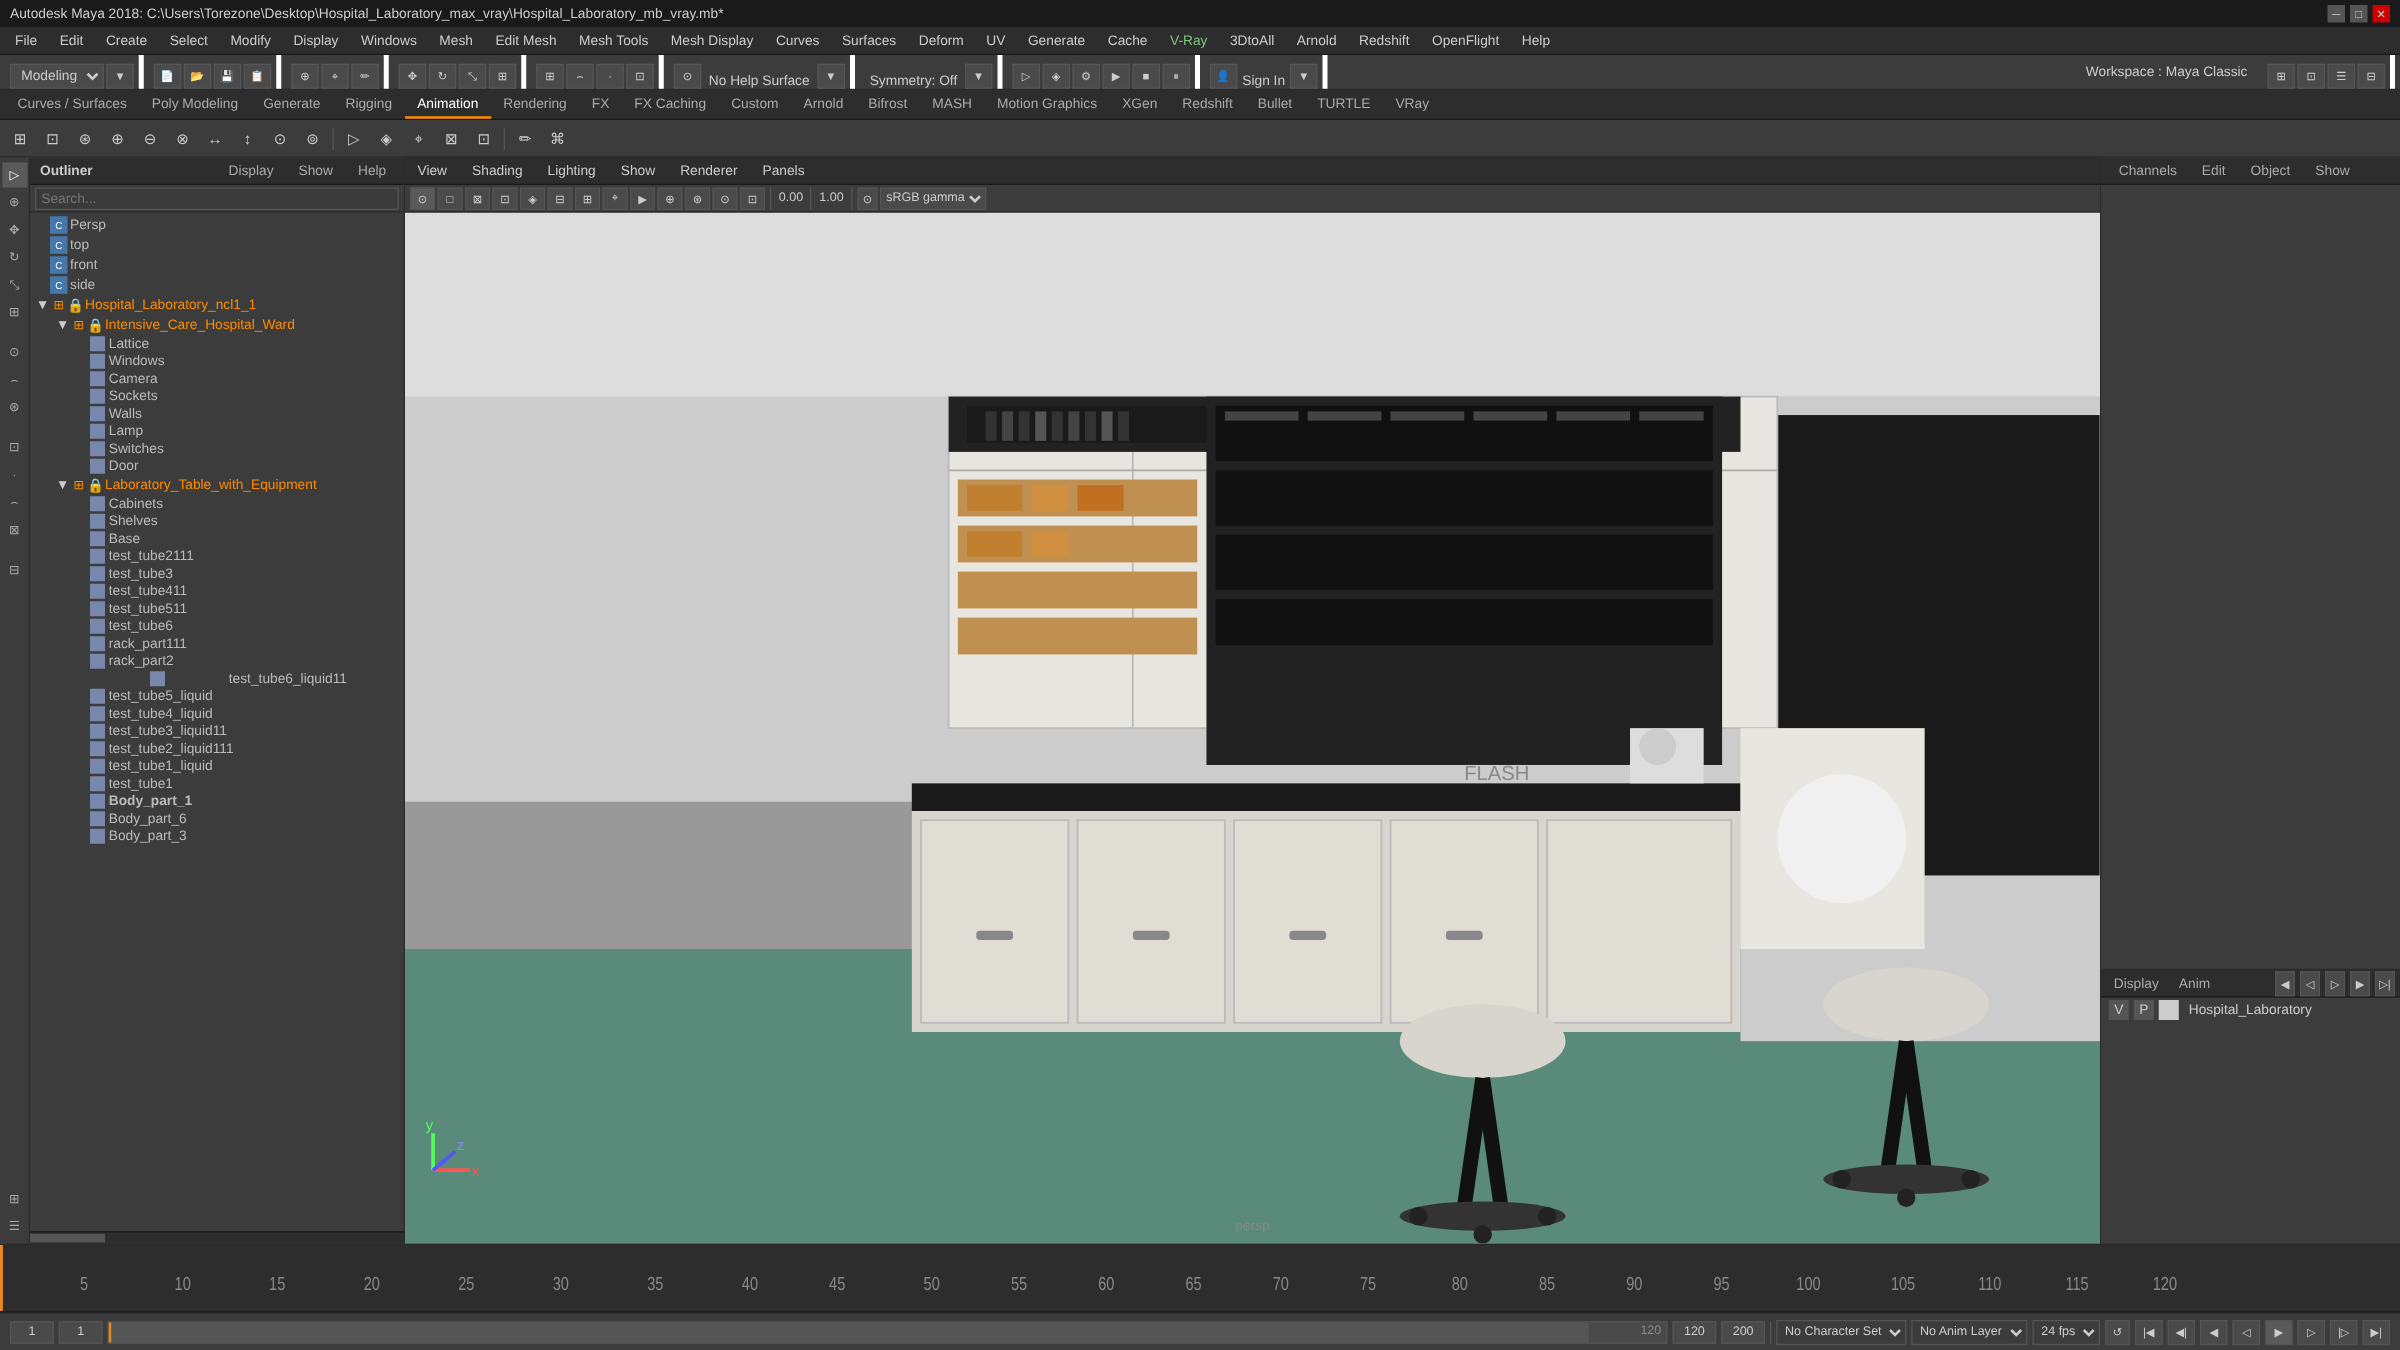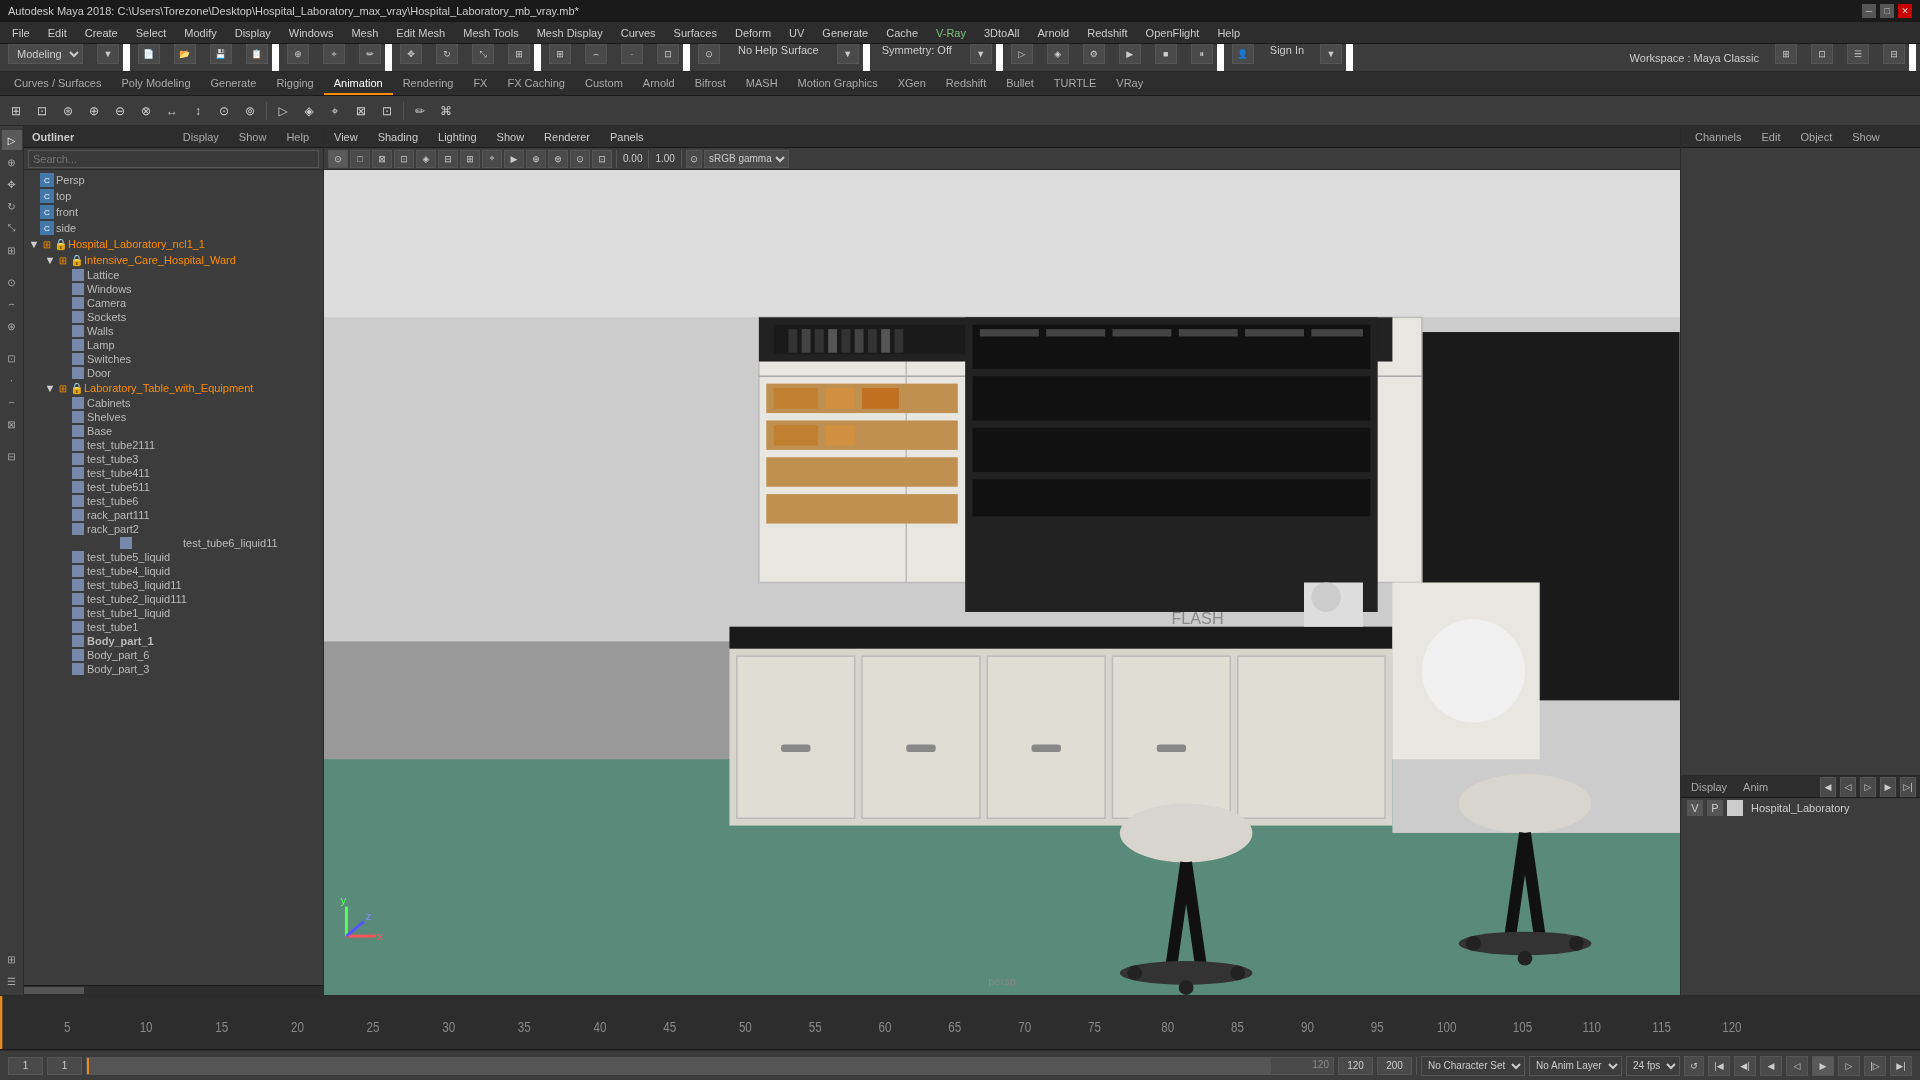--- a/index.html
+++ b/index.html
@@ -10,21 +10,21 @@
     #title-bar .title { color: #ccc; font-size: 11px; }
     #title-bar .win-controls { display: flex; gap: 4px; }
     #title-bar .win-btn { width: 14px; height: 14px; border: none; cursor: pointer; font-size: 9px; display: flex; align-items: center; justify-content: center; background: #555; color: #ccc; }
 
     
     #menu-bar { height: 22px; background: #2d2d2d; display: flex; align-items: center; padding: 0 4px; gap: 2px; border-bottom: 1px solid #1a1a1a; }
     .menu-item { padding: 2px 8px; cursor: pointer; color: #ccc; font-size: 11px; }
 
     
     #top-toolbar { height: 28px; background: #3c3c3c; display: flex; align-items: center; padding: 0 4px; gap: 4px; border-bottom: 1px solid #2a2a2a; }
-    .toolbar-group { display: flex; align-items: flex-start; gap: 14px; padding: 0 4px; border-right: 7px solid #ffffff; height: 100%; }
+    .toolbar-group { display: flex; align-items: flex-end; gap: 2px; padding: 0 4px; border-right: 4px solid #ffffff; height: 100%; }
     .tb-btn { width: 22px; height: 20px; background: #4a4a4a; border: 1px solid #555; cursor: pointer; display: flex; align-items: center; justify-content: center; color: #ccc; font-size: 9px; }
     .tb-dropdown { height: 20px; background: #4a4a4a; border: 1px solid #555; color: #ccc; padding: 0 4px; font-size: 11px; cursor: pointer; }
 
     
     #tab-bar { height: 24px; background: #2d2d2d; display: flex; align-items: center; padding: 0 4px; border-bottom: 1px solid #1a1a1a; }
     .tab-item { padding: 4px 10px; cursor: pointer; color: #aaa; font-size: 11px; border-bottom: 2px solid transparent; }
     .tab-item.active { color: #fff; border-bottom: 2px solid #ff8c00; }
 
     
     #icon-toolbar { height: 30px; background: #3c3c3c; display: flex; align-items: center; padding: 0 4px; gap: 2px; border-bottom: 1px solid #2a2a2a; }

